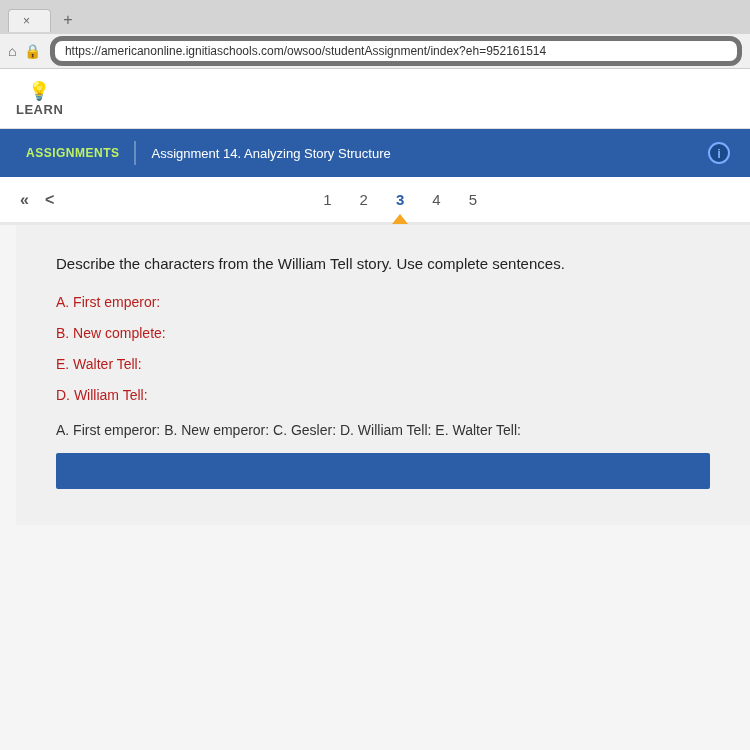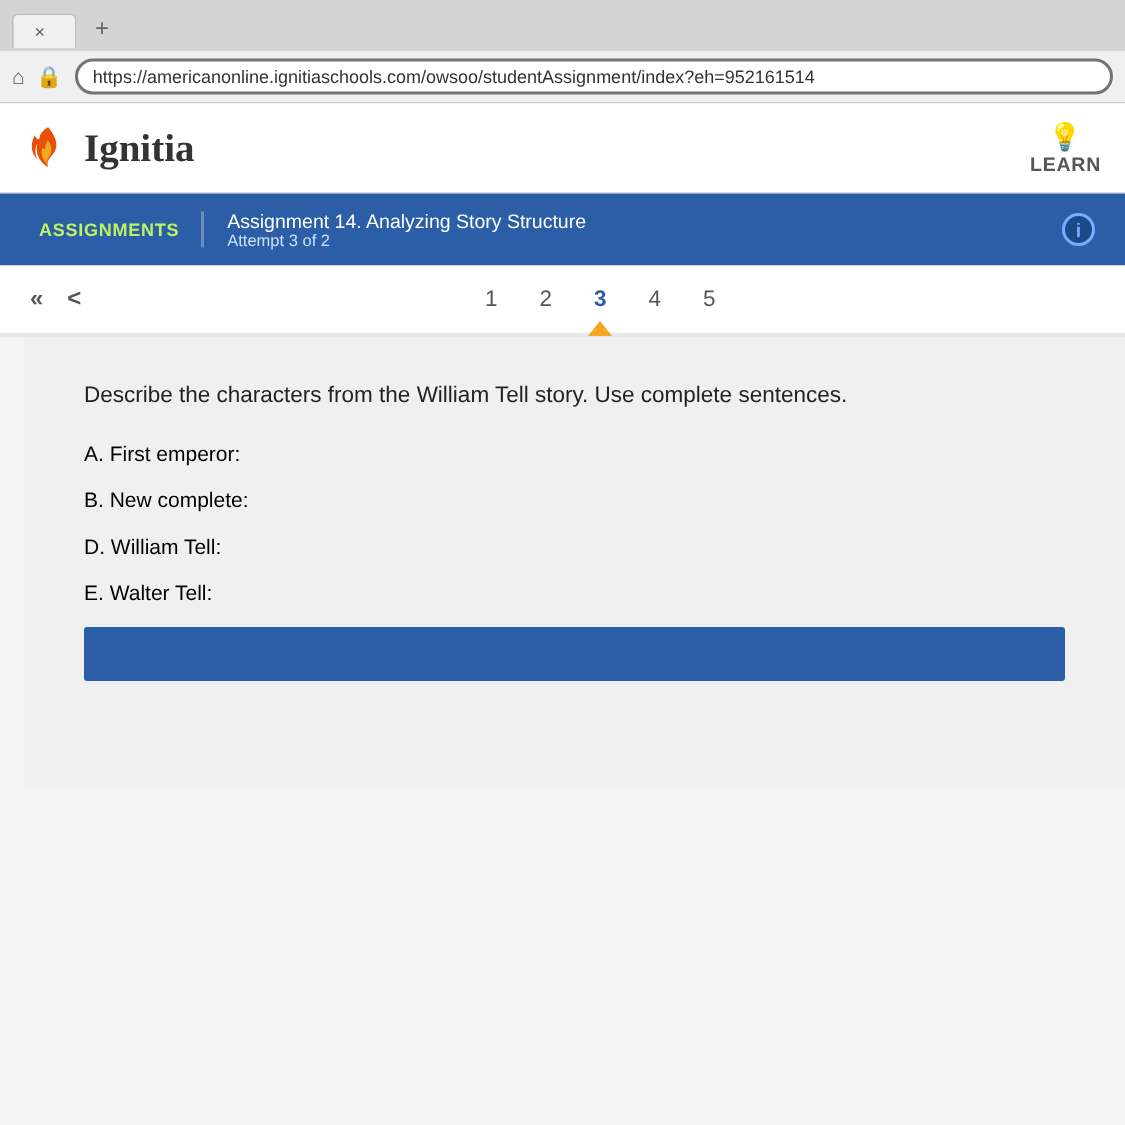--- a/index.html
+++ b/index.html
@@ -69,21 +69,21 @@
 
     .nav-icon {
       font-size: 14px;
       color: #555;
       cursor: pointer;
     }
 
     .address-input {
       flex: 1;
       background: #fff;
-      border: 2px solid #737373;
+      border: 5px solid #737373;
       border-radius: 12px;
       padding: 3px 10px;
       font-size: 12px;
       color: #333;
     }
 
     
     .app-container {
       background: #f5f5f5;
       height: calc(750px - 68px);
@@ -166,23 +166,24 @@
     }
 
     .nav-divider {
       width: 1px;
       height: 24px;
       background: rgba(255,255,255,0.3);
     }
 
     .assignment-info {
       display: flex;
-      flex-direction: column;
+      flex-direction: row;
       padding: 0 16px;
       flex: 1;
+      text-align: center;
     }
 
     .assignment-title {
       font-size: 13px;
       color: #fff;
       font-weight: bold;
     }
 
     .assignment-title span {
       font-weight: normal;
@@ -271,21 +272,21 @@
 
     .question-text {
       font-size: 15px;
       color: #222;
       margin-bottom: 16px;
       line-height: 1.5;
     }
 
     .answer-item {
       font-size: 14px;
-      color: #000000;
+      color: #b91c1c;
       margin-bottom: 10px;
       line-height: 1.5;
     }
 
     .answer-combined {
       font-size: 14px;
       color: #333;
       margin-top: 14px;
       line-height: 1.5;
     }
@@ -310,45 +311,36 @@
   <div class="address-bar">
     <span class="nav-icon">⌂</span>
     <span class="nav-icon">🔒</span>
     <div class="address-input">https://americanonline.ignitiaschools.com/owsoo/studentAssignment/index?eh=952161514</div>
   </div>
 </div>
 
 <div class="app-container">
 
   <div class="ignitia-header">
-    <div class="ignitia-logo">
-
-      <svg class="logo-flame" viewBox="0 0 32 36" xmlns="http://www.w3.org/2000/svg">
-        <path d="M16 2 C16 2 24 10 22 18 C20 24 14 26 16 32 C10 28 6 22 8 14 C6 18 6 22 8 26 C4 22 2 16 6 8 C8 12 10 12 10 8 C12 4 16 2 16 2Z" fill="#e8500a"></path>
-        <path d="M16 12 C16 12 20 17 18 22 C17 25 14 26 16 30 C12 27 10 22 12 17 C13 19 14 19 14 17 C14 14 16 12 16 12Z" fill="#f5a623"></path>
-      </svg>
-      <span class="logo-text">Ignitia</span>
-    </div>
     <div class="header-right">
       <div class="learn-btn">
         <span class="learn-icon">💡</span>
         <span class="learn-label">LEARN</span>
       </div>
     </div>
   </div>
 
   <div class="nav-bar">
     <div class="nav-item">ASSIGNMENTS</div>
     <div class="nav-divider"></div>
     <div class="nav-divider"></div>
     <div class="assignment-info">
       <div class="assignment-title">
         <span>Assignment</span>&nbsp;<span>14. Analyzing Story Structure</span>
       </div>
-      <div class="attempt-text">Attempt 3 of 2</div>
     </div>
     <div class="info-icon">i</div>
   </div>
 
   <div class="question-nav">
     <span class="nav-arrow">«</span>
     <span class="nav-arrow">&lt;</span>
     <div class="q-numbers">
       <span class="q-num">1</span>
       <span class="q-num">2</span>
@@ -361,23 +353,24 @@
   <div class="main-content">
     <p class="question-text">Describe the characters from the William Tell story. Use complete sentences.</p>
 
     <div class="answer-item">
       <span>A. First emperor:</span>
     </div>
     <div class="answer-item">
       <span>B. New complete:</span>
     </div>
     <div class="answer-item">
+      <span>E. Walter Tell:</span>
+    </div>
+    <div class="answer-item">
       <span>D. William Tell:</span>
     </div>
-    <div class="answer-item">
-      <span>E. Walter Tell:</span>
-    </div>
-
+
+    <div class="answer-combined">A. First emperor: B. New emperor: C. Gesler: D. William Tell: E. Walter Tell:</div>
 
     <div class="blue-bar"></div>
   </div>
 
 </div>
 
 </body></html>

